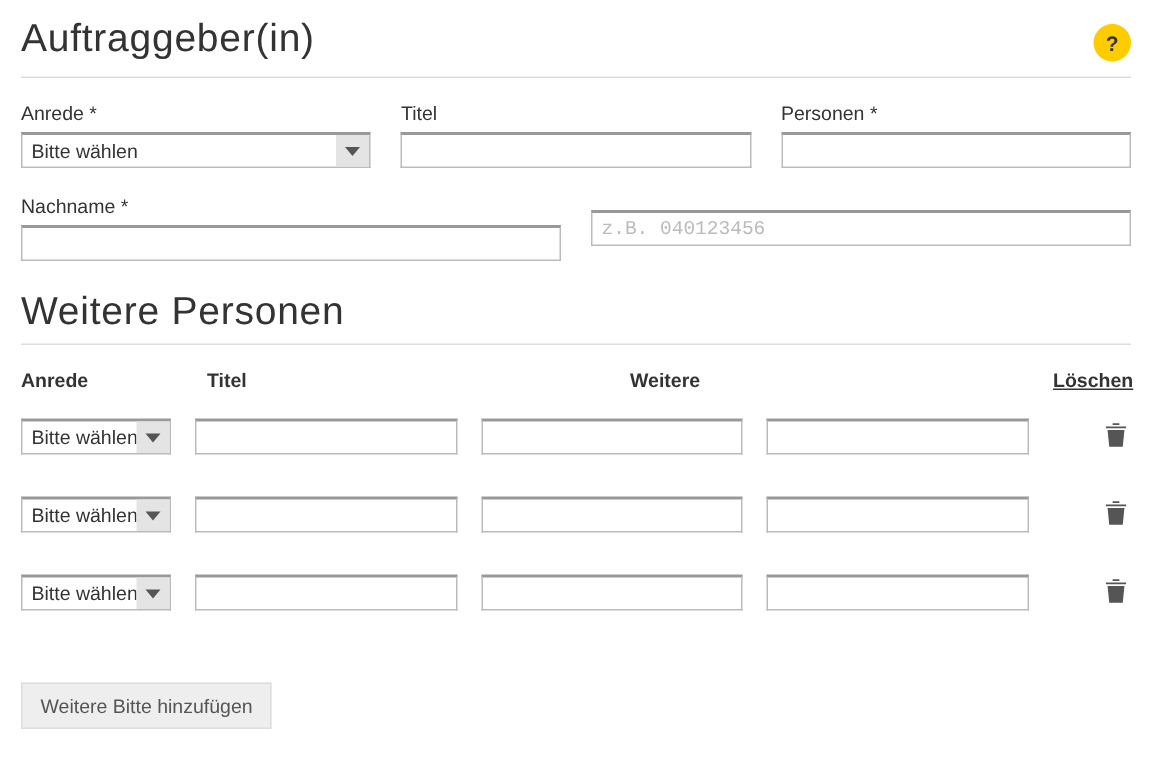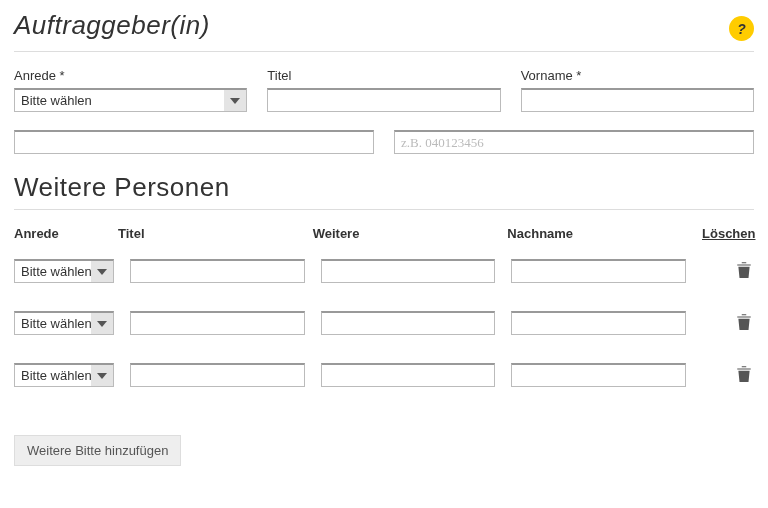--- a/index.html
+++ b/index.html
@@ -16,21 +16,20 @@
     font-size: 26px;
     font-weight: 400;
     color: #333;
     margin: 0 0 6px 0;
     letter-spacing: 0.5px;
   }
   .section-header {
     display: flex;
     align-items: center;
     justify-content: space-between;
-    font-style: italic;
   }
   .help-badge {
     width: 25px;
     height: 25px;
     border-radius: 50%;
     background: #ffcc00;
     color: #333;
     display: flex;
     align-items: center;
     justify-content: center;
@@ -59,21 +58,21 @@
     color: #333;
     margin-bottom: 5px;
   }
   .text-input {
     height: 24px;
     border: 1px solid #bbb;
     border-top: 2px solid #999;
     padding: 2px 6px;
     font-size: 13px;
     background: #fff;
-    font-family: Liberation Serif, serif;
+    font-family: Liberation Mono, monospace;
   }
   .text-input::placeholder { color: #bbb; }
   .select-wrap {
     position: relative;
     height: 24px;
     border: 1px solid #bbb;
     border-top: 2px solid #999;
     background: #fff;
     display: flex;
     align-items: center;
@@ -101,21 +100,21 @@
     border-right: 5px solid transparent;
     border-top: 6px solid #555;
   }
 
   
   .persons-table {
     width: 100%;
   }
   .persons-header {
     display: flex;
-    gap: 4px;
+    gap: 24px;
     font-weight: bold;
     font-size: 13px;
     color: #333;
     margin-bottom: 18px;
   }
   .persons-row {
     display: flex;
     gap: 16px;
     align-items: center;
     margin-bottom: 28px;
@@ -170,44 +169,44 @@
       <span class="select-btn">
           <span class="chevron-down"></span>
         </span>
     </div>
   </div>
   <div class="field">
     <label>Titel</label>
     <input class="text-input" value="" style="">
   </div>
   <div class="field">
-    <label>Vorname *</label>
+    <label>Personen *</label>
     <input class="text-input" value="" style="">
   </div>
 </div>
 
 <div class="row">
   <div class="field">
+    <label>Nachname *</label>
     <input class="text-input" value="" style="">
   </div>
   <div class="field">
     <input class="text-input" placeholder="z.B. 040123456" style="">
   </div>
 </div>
 
 
 <h2 class="section-title">Weitere Personen</h2>
 <hr class="divider">
 
 <div class="persons-table">
   <div class="persons-header">
     <div class="col-anrede">Anrede</div>
     <div class="col-titel">Titel</div>
     <div class="col-vorname">Weitere</div>
-    <div class="col-nachname">Nachname</div>
     <div class="col-delete">Löschen</div>
   </div>
 
   <div class="persons-row">
     <div class="col-anrede">
       <div class="select-wrap">
         <span class="select-text">Bitte wählen</span>
         <span class="select-btn">
             <span class="chevron-down"></span>
           </span>

